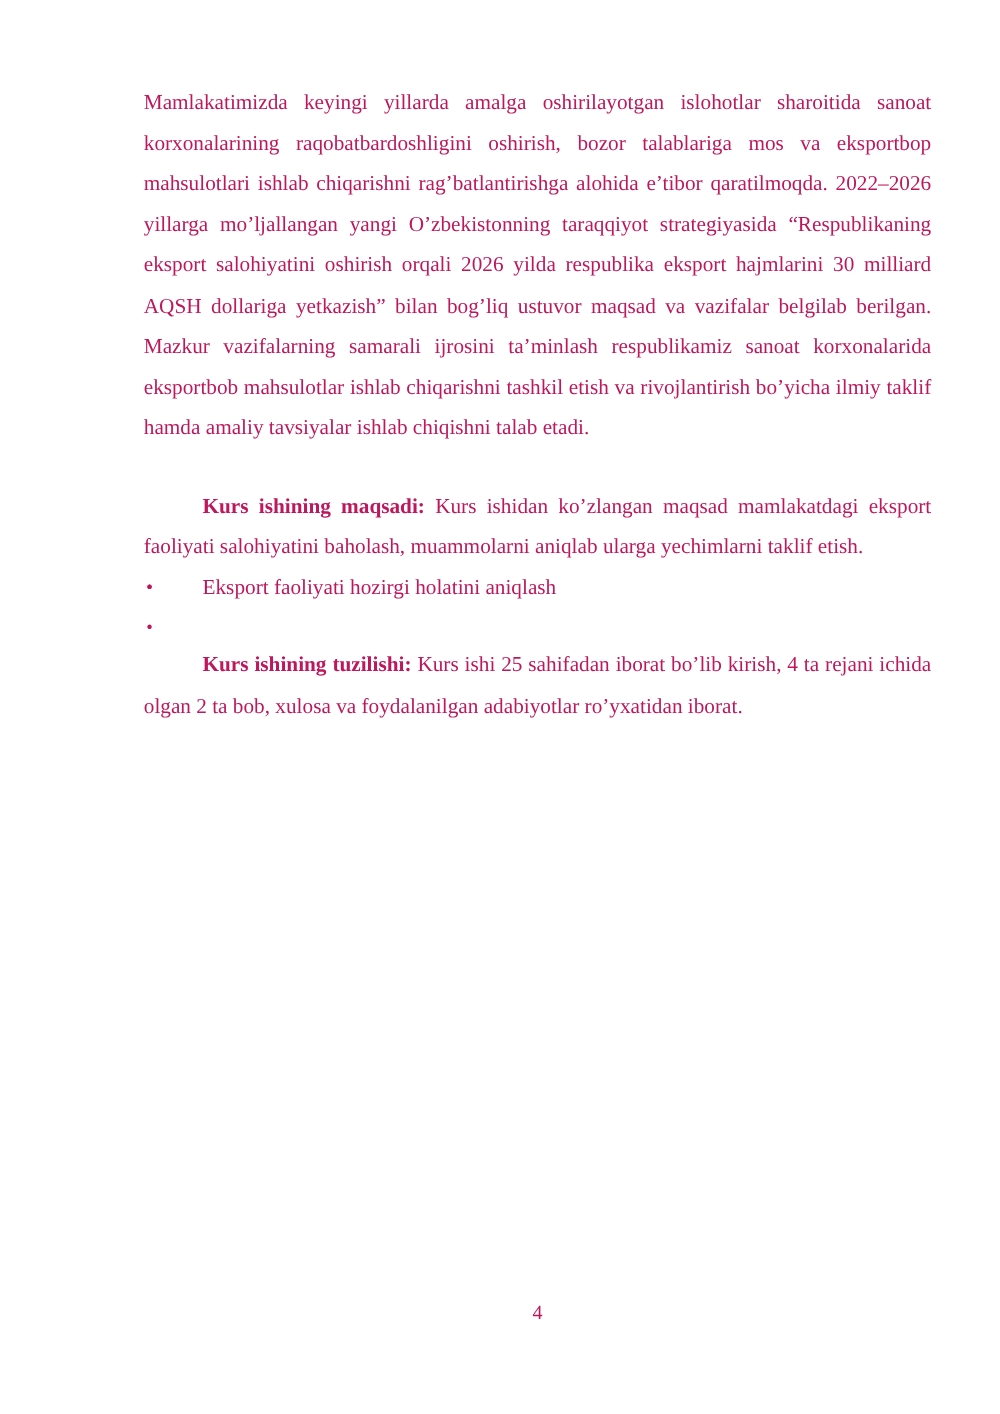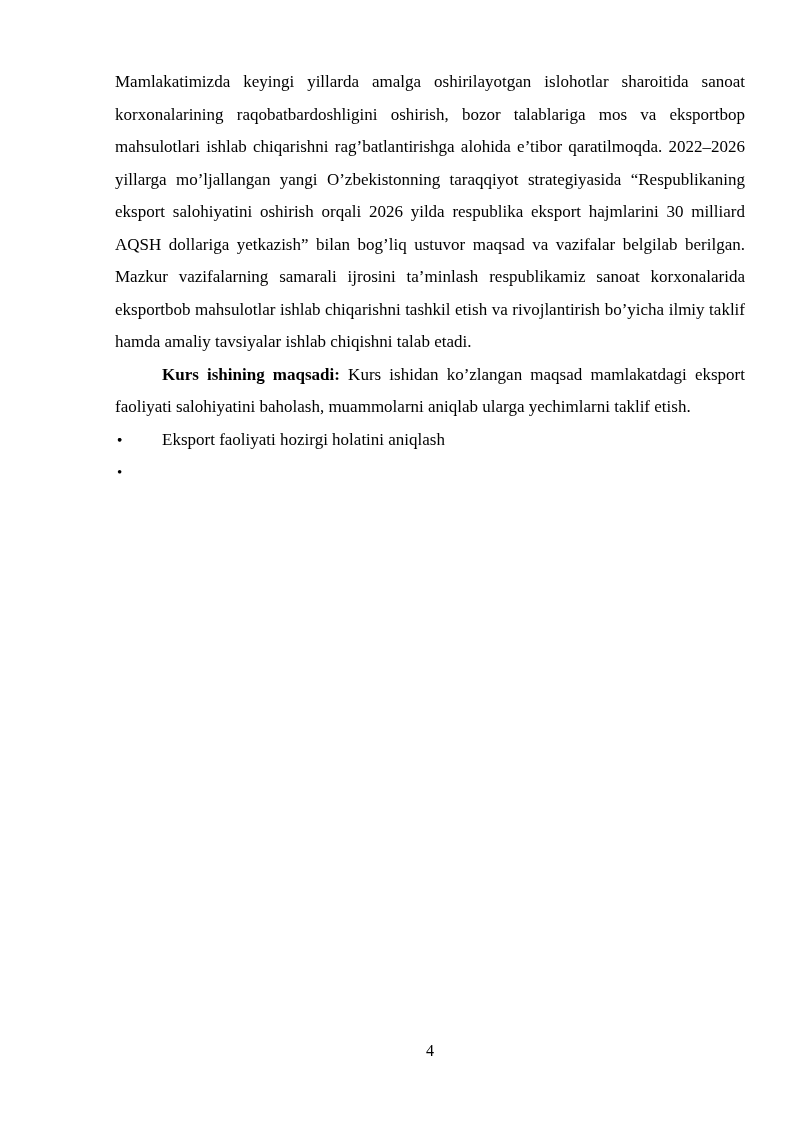--- a/index.html
+++ b/index.html
@@ -7,36 +7,37 @@
     padding: 0;
     background: #ffffff;
   }
   .page {
     position: relative;
     width: 800px;
     height: 1131px;
     background: #ffffff;
     overflow: hidden;
     font-family: "Liberation Serif", "DejaVu Serif", serif;
-    color: #000000;
+    color: #be185d;
   }
   .content {
     position: absolute;
     left: 115px;
     top: 66px;
     width: 630px;
   }
   .content p {
     margin: 0;
     font-size: 17px;
     line-height: 32.5px;
     text-align: justify;
   }
   .content p.indent {
     text-indent: 47px;
+    margin-top: 30px;
   }
   .content p.bullet {
     position: relative;
     padding-left: 47px;
     text-align: left;
   }
   .content p.bullet .marker {
     position: absolute;
     left: 2px;
     top: 0;
@@ -58,15 +59,16 @@
 </head>
 <body>
 
 <div class="page">
   <div class="content">
       <p class=""><span>Mamlakatimizda keyingi yillarda amalga oshirilayotgan islohotlar sharoitida sanoat korxonalarining raqobatbardoshligini oshirish, bozor talablariga mos va eksportbop mahsulotlari ishlab chiqarishni rag’batlantirishga alohida e’tibor qaratilmoqda. 2022–2026 yillarga mo’ljallangan yangi O’zbekistonning taraqqiyot strategiyasida “Respublikaning eksport salohiyatini oshirish orqali 2026 yilda respublika eksport hajmlarini 30 milliard AQSH dollariga yetkazish” bilan bog’liq ustuvor maqsad va vazifalar belgilab berilgan. Mazkur vazifalarning samarali ijrosini ta’minlash respublikamiz sanoat korxonalarida eksportbob mahsulotlar ishlab chiqarishni tashkil etish va rivojlantirish bo’yicha ilmiy taklif hamda amaliy tavsiyalar ishlab chiqishni talab etadi.</span></p>
       <p class=" indent"><span class="bold">Kurs ishining maqsadi:</span><span> Kurs ishidan ko’zlangan maqsad mamlakatdagi eksport faoliyati salohiyatini baholash, muammolarni aniqlab ularga yechimlarni taklif etish.</span></p>
       <p class="bullet"><span class="marker">•</span></p>
       <p class="bullet"><span class="marker">•</span><span>Eksport faoliyati hozirgi holatini aniqlash</span></p>
       <p class="bullet"><span class="marker">•</span></p>
+      <p class=" indent"><span class="bold">Kurs ishining tuzilishi:</span><span> Kurs ishi 25 sahifadan iborat bo’lib kirish, 4 ta rejani ichida olgan 2 ta bob, xulosa va foydalanilgan adabiyotlar ro’yxatidan iborat.</span></p>
     </div>
   <div class="page-number">4</div>
 </div>
 
 </body></html>

